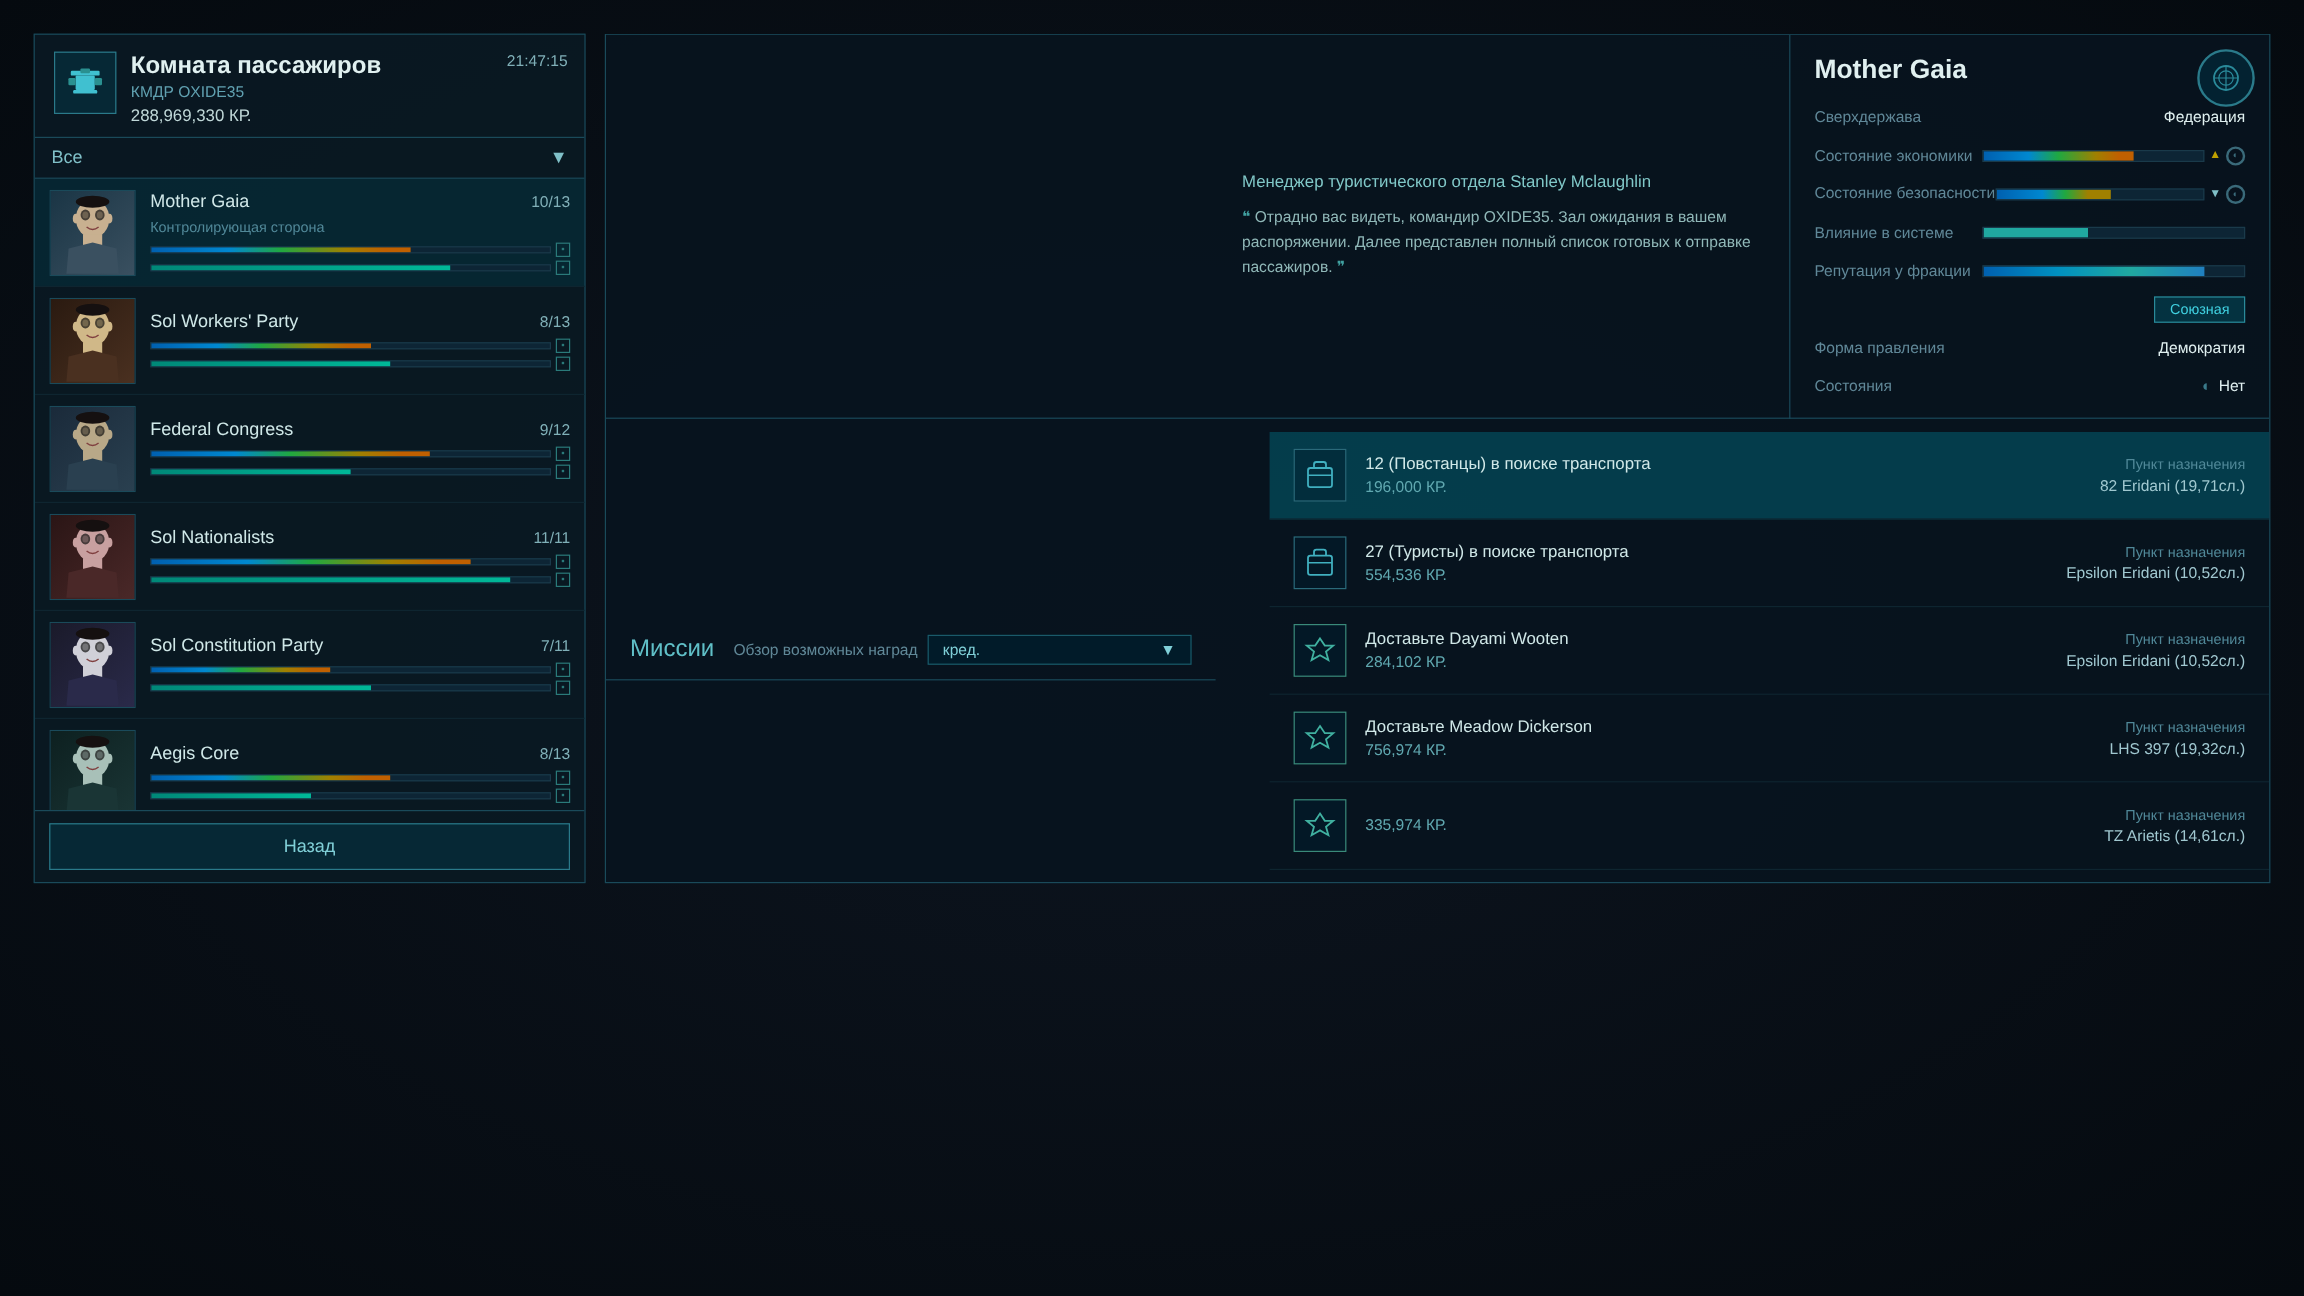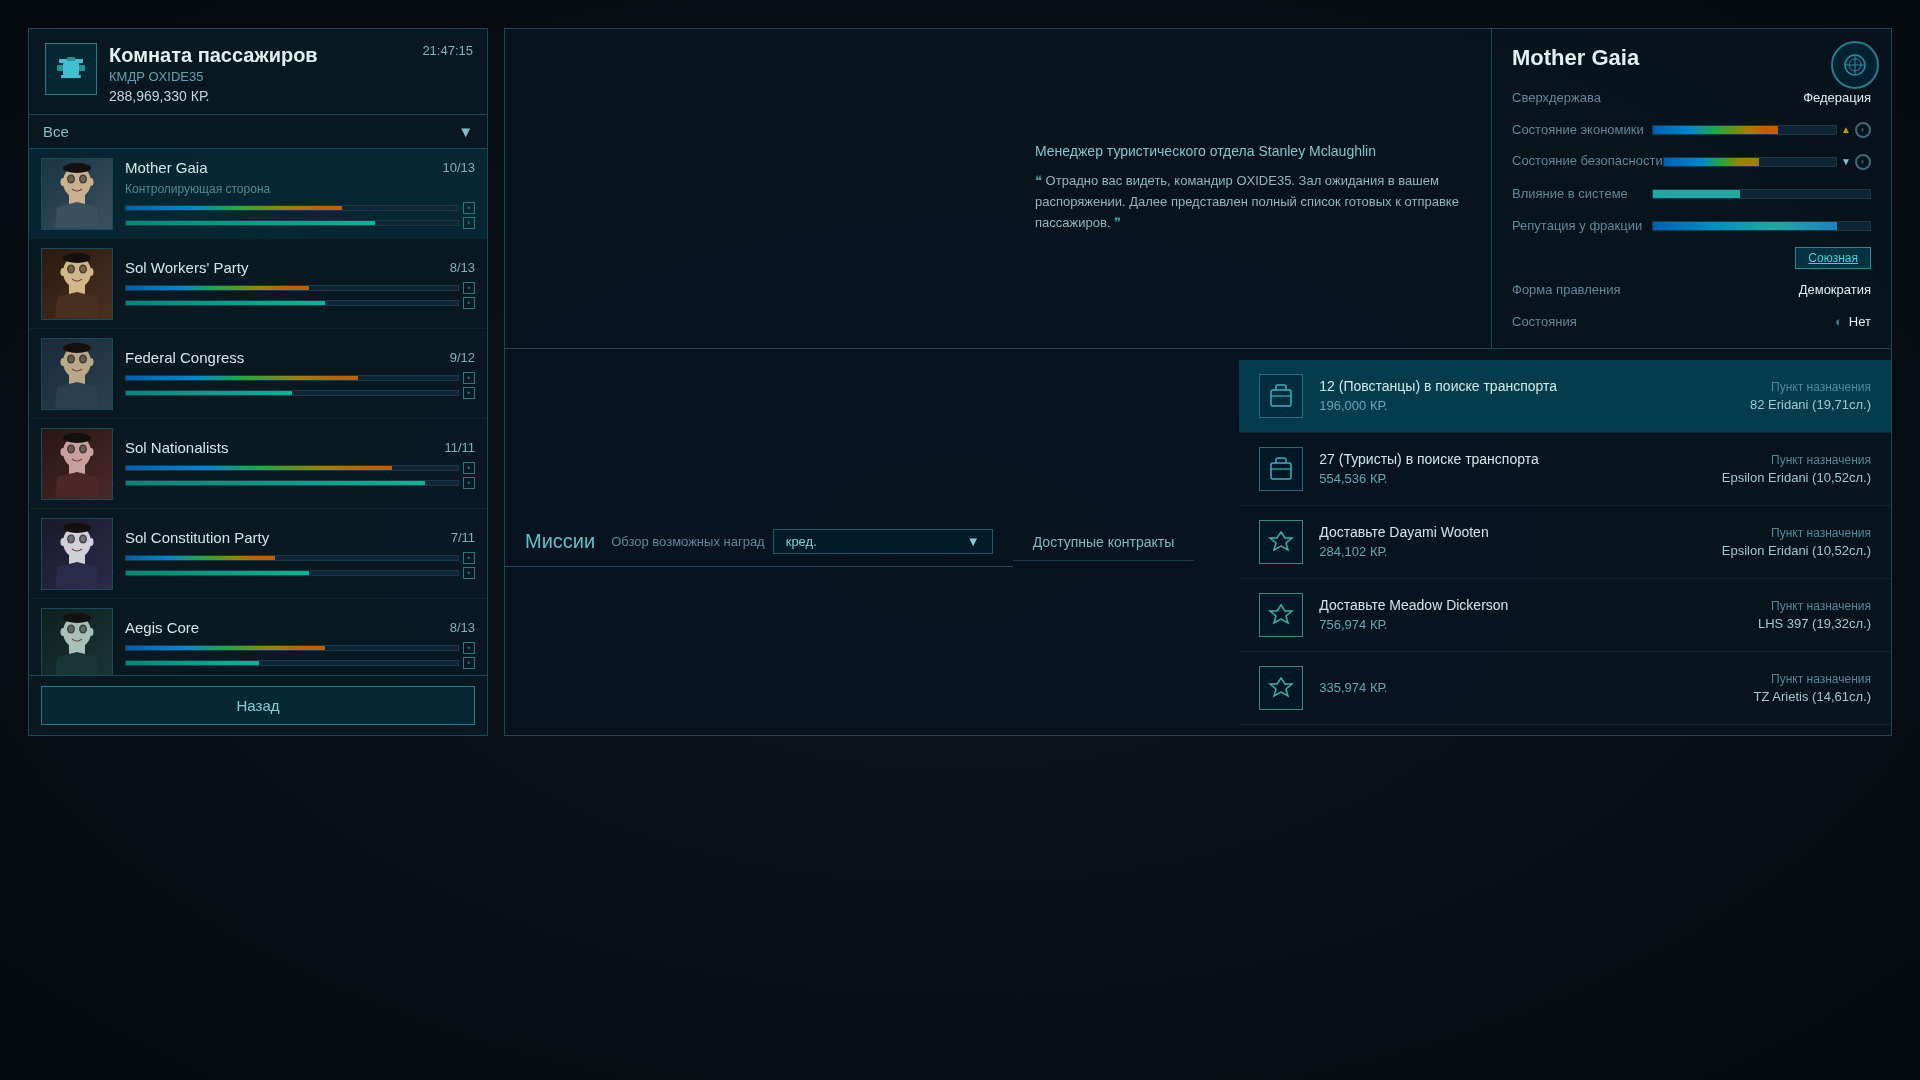--- a/index.html
+++ b/index.html
@@ -385,21 +385,20 @@
       font-size: 8px;
       color: #3a6a7a;
     }
 
     .allied-badge {
       background: rgba(0,100,120,0.4);
       border: 1px solid #2a8a9a;
       color: #40d0e0;
       padding: 3px 12px;
       font-size: 12px;
-      text-decoration: underline;
     }
 
     .faction-info-top-icon {
       position: absolute;
       top: 16px;
       right: 16px;
       width: 48px;
       height: 48px;
       border-radius: 50%;
       border: 2px solid #2a7a8a;
@@ -971,21 +970,20 @@
         <span class="missions-title">Миссии</span>
         <div class="reward-filter">
           <span class="reward-label">Обзор возможных наград</span>
           <div class="reward-select">
             <span>кред.</span>
             <span>▼</span>
           </div>
         </div>
       </div>
 
-      <div class="contracts-label">Доступные контракты</div>
 
       <div class="contracts-list" id="contracts-list">
       <div class="contract-item selected">
     <div class="contract-icon ">
       <svg width="28" height="28" viewBox="0 0 28 28">
         <rect x="4" y="8" width="20" height="16" rx="2" fill="none" stroke="#40b0c0" stroke-width="1.5"></rect>
            <path d="M9 8 L9 5 Q9 3 11 3 L17 3 Q19 3 19 5 L19 8" fill="none" stroke="#40b0c0" stroke-width="1.5"></path>
            <line x1="4" y1="14" x2="24" y2="14" stroke="#40b0c0" stroke-width="1.2"></line>
       </svg>
     </div>

